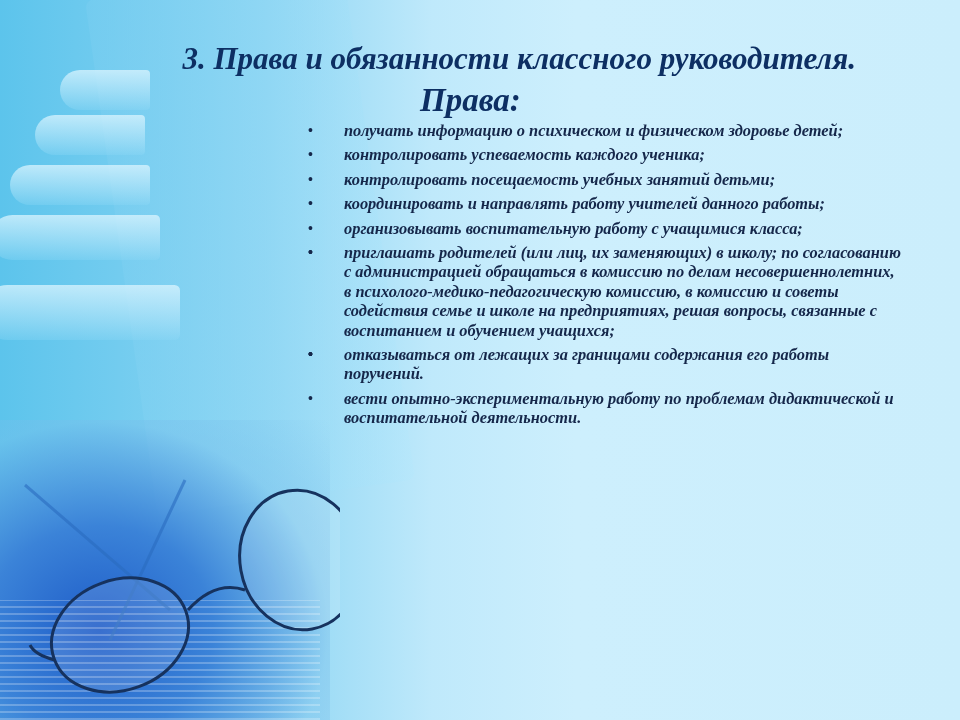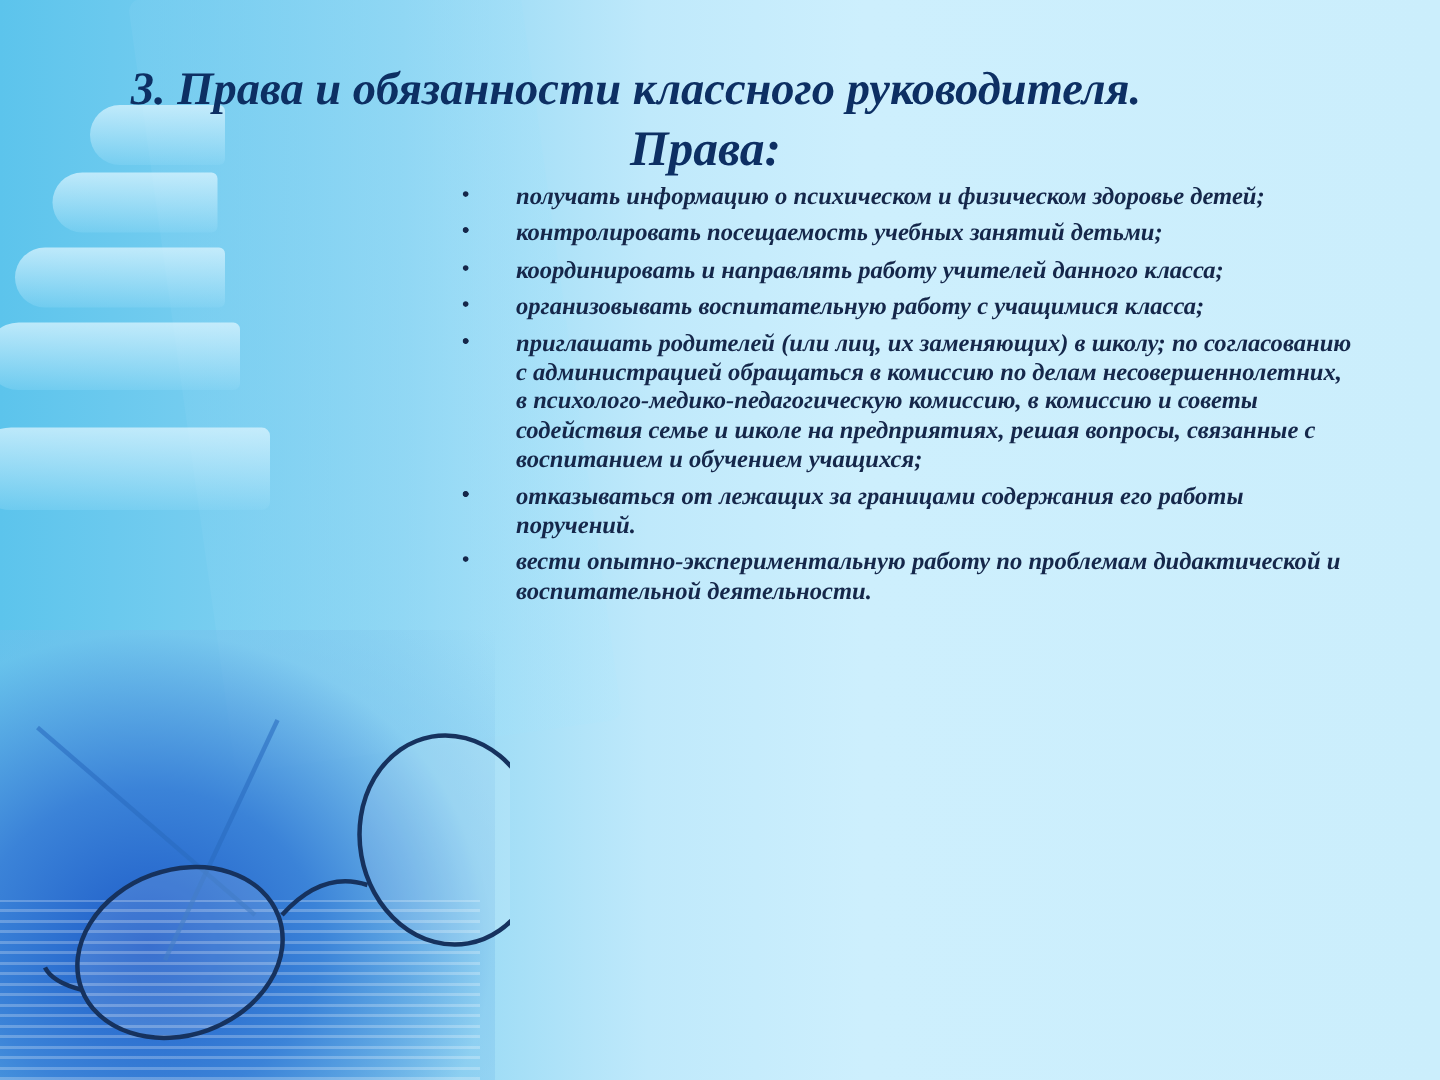--- a/index.html
+++ b/index.html
@@ -10,21 +10,21 @@
     .bg-paper { position: absolute; left: 120px; top: -20px; width: 260px; height: 520px;
       background: linear-gradient(100deg, rgba(120,205,240,0.55), rgba(180,232,252,0.35));
       transform: rotate(-8deg); border-radius: 8px; }
     .bg-stair { position: absolute; height: 40px; border-radius: 30px 6px 6px 30px;
       background: linear-gradient(180deg, rgba(220,245,255,0.75), rgba(140,215,245,0.35)); }
     .bg-photo { position: absolute; left: 0; top: 420px; width: 330px; height: 300px;
       background: radial-gradient(ellipse at 30% 70%, #1e5cc8 0%, #3b83d8 35%, rgba(120,190,235,0.4) 70%, rgba(200,235,252,0) 100%); }
     .bg-text-lines { position: absolute; left: 0; top: 600px; width: 320px; height: 120px;
       background: repeating-linear-gradient(0deg, rgba(255,255,255,0.35) 0 2px, rgba(0,0,0,0) 2px 7px); opacity: .7; }
     .glasses { position: absolute; left: 0; top: 440px; width: 340px; height: 270px; }
-    .title { position: absolute; left: 4px; top: 40px; width: 840px; text-align: center;
+    .title { position: absolute; left: 16px; top: 40px; width: 840px; text-align: right;
       color: #0d2f63; font-size: 31px; font-weight: bold; font-style: italic; line-height: 38px; }
     .subtitle { position: absolute; left: 420px; top: 82px; color: #0d2f63;
       font-size: 33px; font-weight: bold; font-style: italic; }
     ul.rights { position: absolute; left: 306px; top: 121px; width: 600px; margin: 0; padding: 0; list-style: none; }
     ul.rights li { position: relative; padding-left: 38px; margin-bottom: 5px;
       color: #15274a; font-size: 16.4px; font-weight: bold; font-style: italic; line-height: 19.4px; }
     ul.rights li .bullet { position: absolute; left: 2px; top: 0; font-style: normal; font-size: 14px; }
   </style>
 </head>
 <body>
@@ -46,23 +46,23 @@
     <ellipse cx="300" cy="120" rx="60" ry="70" transform="rotate(-10 300 120)" fill="rgba(255,255,255,0.12)" stroke="#16325e" stroke-width="3"></ellipse>
     <path d="M188 170 Q215 140 245 150" fill="none" stroke="#16325e" stroke-width="3"></path>
     <path d="M55 220 Q35 215 30 205" fill="none" stroke="#16325e" stroke-width="3"></path>
   </svg>
 
   <div class="title">3. Права и обязанности классного руководителя.</div>
   <div class="subtitle">Права:</div>
 
   <ul class="rights">
     <li><span class="bullet">•</span><span>получать информацию о психическом и физическом здоровье детей;</span></li>
-    <li><span class="bullet">•</span></li>
+    <li><span class="bullet">•</span><span>контролировать успеваемость каждого ученика;</span></li>
     <li><span class="bullet">•</span><span>контролировать посещаемость учебных занятий детьми;</span></li>
-    <li><span class="bullet">•</span><span>координировать и направлять работу учителей данного класса;</span></li>
+    <li><span class="bullet">•</span><span>координировать и направлять работу учителей данного работы;</span></li>
     <li><span class="bullet">•</span><span>организовывать воспитательную работу с учащимися класса;</span></li>
     <li><span class="bullet">•</span></li>
     <li><span class="bullet">•</span><span>приглашать родителей (или лиц, их заменяющих) в школу; по согласованию с администрацией обращаться в комиссию по делам несовершеннолетних, в психолого-медико-педагогическую комиссию, в комиссию и советы содействия семье и школе на предприятиях, решая вопросы, связанные с воспитанием и обучением учащихся;</span></li>
     <li><span class="bullet">•</span></li>
     <li><span class="bullet">•</span></li>
     <li><span class="bullet">•</span><span>отказываться от лежащих за границами содержания его работы поручений.</span></li>
     <li><span class="bullet">•</span><span>вести опытно-экспериментальную работу по проблемам дидактической и воспитательной деятельности.</span></li>
   </ul>
 </div>
 

